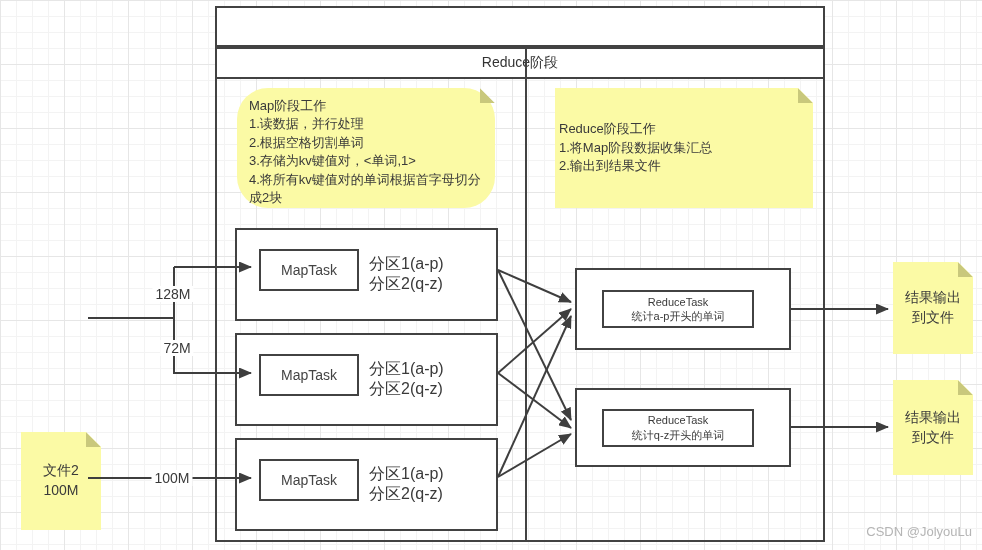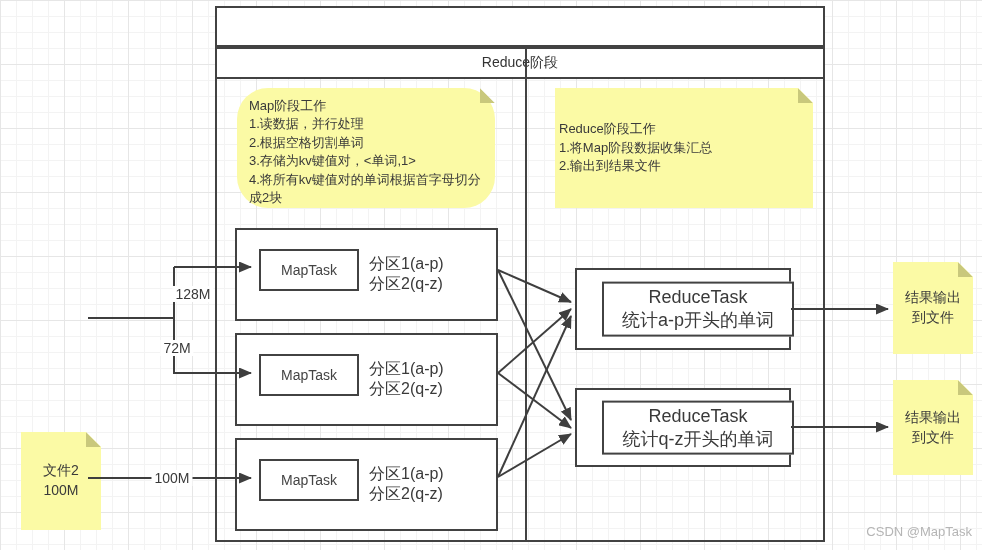--- a/index.html
+++ b/index.html
@@ -84,39 +84,39 @@
   }
   .partitions {
     position:absolute; left:132px; top:50%; transform:translateY(-50%);
     white-space:pre-line; font-size:16px; line-height:1.3; color:#3a3a3a;
   }
   .reduce-group { left:575px; width:216px; }
   .reduce-group-1 { top:268px; height:82px; }
   .reduce-group-2 { top:388px; height:79px; }
   .reduce-inner {
     position:absolute; left:25px; top:50%; transform:translateY(-50%);
-    width:192px; min-height:38px;
+    width:152px; min-height:38px;
     border:2px solid #424242; background:#ffffff;
     display:flex; align-items:center; justify-content:center;
     text-align:center; white-space:pre-line;
-    font-size:18px; line-height:1.3; color:#3a3a3a;
+    font-size:11px; line-height:1.3; color:#3a3a3a;
     padding:2px 0;
   }
 
   
   #connectors { position:absolute; left:0; top:0; width:982px; height:550px;
                 pointer-events:none; }
   #connectors line { stroke:#3e3e3e; stroke-width:2; }
 
   .edge-label {
     position:absolute; transform:translate(-50%,-50%);
     background:#ffffff; padding:0 3px;
     font-size:14px; color:#3a3a3a; white-space:nowrap;
   }
-  .lbl-128m { left:173px; top:294px;margin-left:20px; }
+  .lbl-128m { left:173px; top:294px; }
   .lbl-72m  { left:177px; top:348px; }
   .lbl-100m { left:172px; top:478px; }
 
   .watermark {
     position:absolute; right:10px; top:524px;
     font-size:13px; color:#b5b5b5;
   }
 </style>
 </head>
 <body>
@@ -209,15 +209,15 @@
     <line x1="498" y1="477" x2="571" y2="434" marker-end="url(#arrow)"></line>
 
     <line x1="791" y1="309" x2="888" y2="309" marker-end="url(#arrow)"></line>
     <line x1="791" y1="427" x2="888" y2="427" marker-end="url(#arrow)"></line>
   </svg>
 
   <span class="edge-label lbl-128m">128M</span>
   <span class="edge-label lbl-72m">72M</span>
   <span class="edge-label lbl-100m">100M</span>
 
-  <div class="watermark">CSDN @MapTask</div>
+  <div class="watermark">CSDN @JolyouLu</div>
 
 </div>
 
 </body></html>

